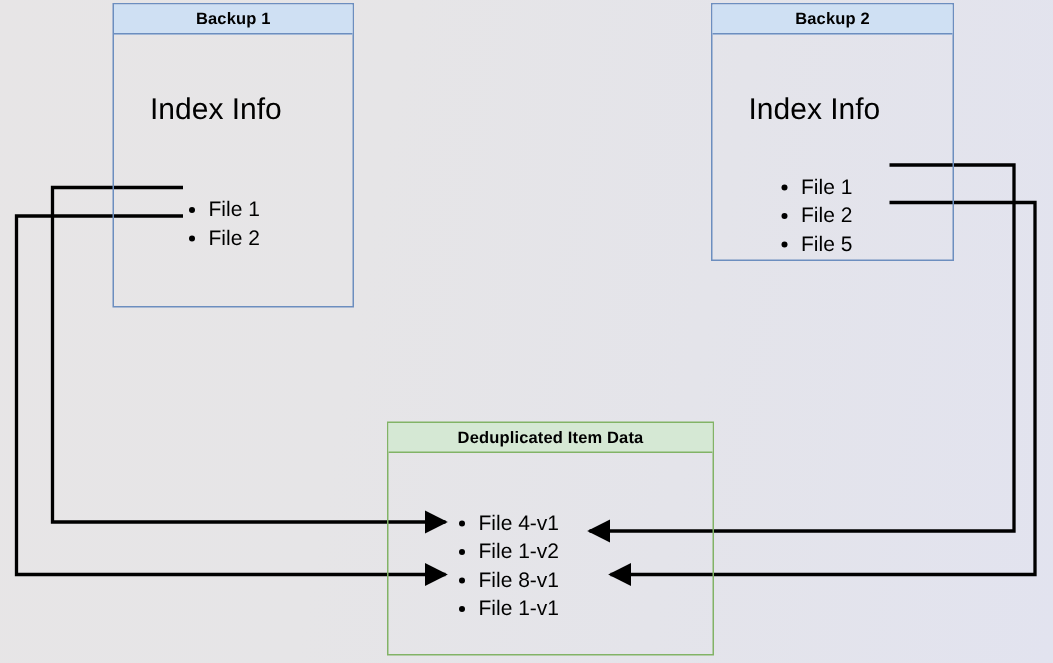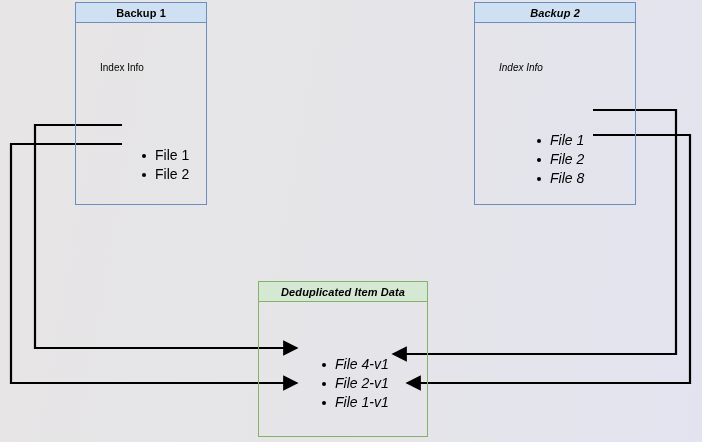--- a/index.html
+++ b/index.html
@@ -44,27 +44,27 @@
   }
   .node-green {
     border-color: #82b366;
   }
   .node-green > .node-header {
     background: #d5e8d4;
     border-bottom-color: #82b366;
   }
   .index-label {
     position: absolute;
-    font-size: 10px;
+    font-size: 20px;
     color: #000000;
     white-space: nowrap;
   }
   .file-list {
     position: absolute;
-    margin: 16px;
+    margin: 0;
     padding: 0;
     list-style: none;
   }
   .file-list li {
     position: relative;
     font-size: 14px;
     line-height: 19px;
     color: #000000;
     padding-left: 15px;
     white-space: nowrap;
@@ -102,47 +102,48 @@
 
     <path d="M 122 125 L 35 125 L 35 348 L 297 348" fill="none" stroke="#000000" stroke-width="2.2" marker-end="url(#arrow)"></path>
 
     <path d="M 122 144 L 11 144 L 11 383 L 297 383" fill="none" stroke="#000000" stroke-width="2.2" marker-end="url(#arrow)"></path>
 
     <path d="M 593 110 L 676 110 L 676 354 L 393 354" fill="none" stroke="#000000" stroke-width="2.2" marker-end="url(#arrow)"></path>
 
     <path d="M 593 135 L 690 135 L 690 383 L 407 383" fill="none" stroke="#000000" stroke-width="2.2" marker-end="url(#arrow)"></path>
   </svg>
 
-  <div class="node" style="left:75px; top:2px; width:132px; height:203px;">
+  <div class="node" style="left:75px; top:2px; width:161px; height:203px;">
     <div class="node-header">Backup 1</div>
     <div class="node-body">
       <div class="index-label" style="left:24px; top:39px;">Index Info</div>
       <ul class="file-list" style="left:48px; top:107px;">
         <li>File 1</li>
         <li>File 2</li>
       </ul>
     </div>
   </div>
 
-  <div class="node" style="left:474px; top:2px; width:162px; height:203px;font-style:italic;">
+  <div class="node" style="left:474px; top:2px; width:162px; height:172px;">
     <div class="node-header">Backup 2</div>
     <div class="node-body">
       <div class="index-label" style="left:24px; top:39px;">Index Info</div>
       <ul class="file-list" style="left:44px; top:92px;">
         <li>File 1</li>
         <li>File 2</li>
-        <li>File 8</li>
+        <li>File 5</li>
       </ul>
     </div>
   </div>
 
-  <div class="node node-green" style="left:258px; top:281px; width:170px; height:156px;font-style:italic;">
+  <div class="node node-green" style="left:258px; top:281px; width:218px; height:156px;">
     <div class="node-header">Deduplicated Item Data</div>
     <div class="node-body">
       <ul class="file-list" style="left:45px; top:37px;">
         <li>File 4-v1</li>
-        <li>File 2-v1</li>
+        <li>File 1-v2</li>
+        <li>File 8-v1</li>
         <li>File 1-v1</li>
       </ul>
     </div>
   </div>
 
 </div>
 
 </body></html>

